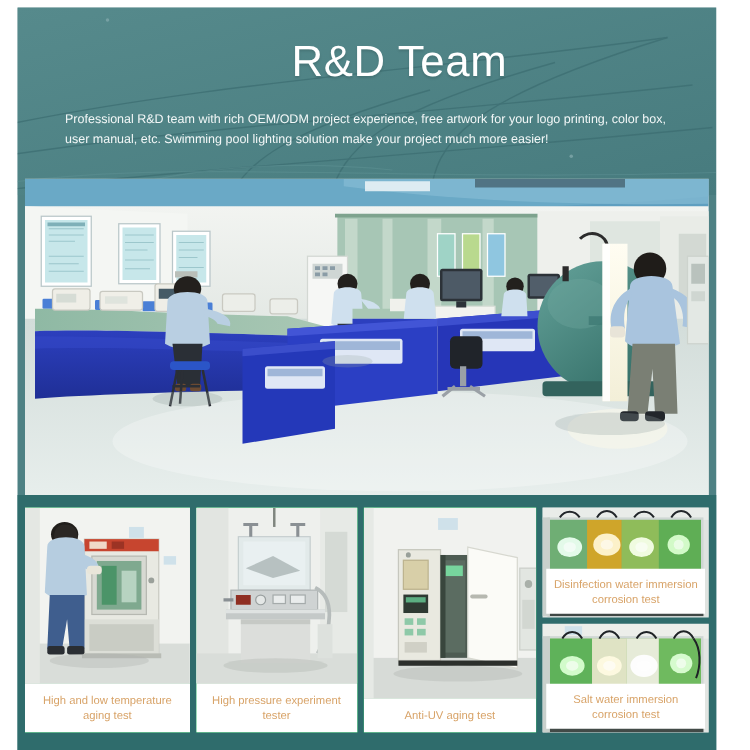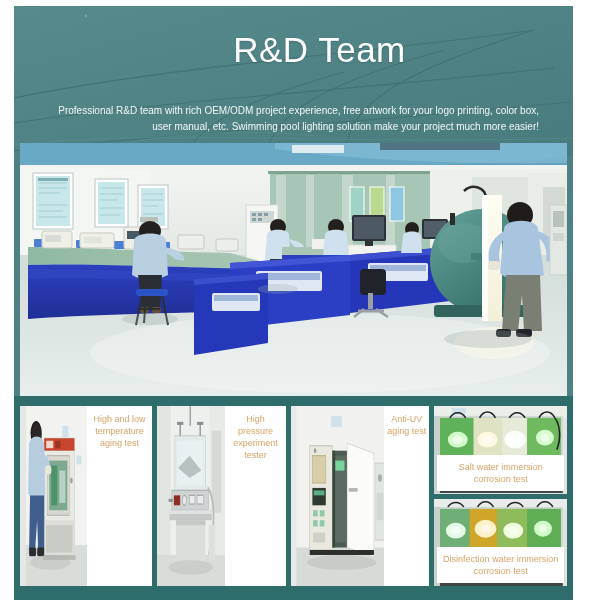--- a/index.html
+++ b/index.html
@@ -15,33 +15,33 @@
   .panel-deep{position:absolute;left:14px;top:396px;width:559px;height:204px;
               background:#2f6c6c;overflow:hidden;}
 
   
   .arcs{position:absolute;left:0;top:0;width:559px;height:150px;overflow:hidden;}
 
   
   .title{position:absolute;left:14px;top:30px;width:559px;text-align:center;
          color:#ffffff;font-size:35px;font-weight:normal;letter-spacing:.5px;
          text-shadow:0 1px 2px rgba(0,0,0,.13);margin-left:26px;}
-  .subtitle{position:absolute;left:52px;top:103px;width:487px;text-align:right;
+  .subtitle{position:absolute;left:52px;top:88px;width:487px;text-align:left;
             color:#f2f7f7;font-size:10px;line-height:16px;}
 
   
   .hero{position:absolute;left:20px;top:143px;width:547px;height:253px;
         overflow:hidden;background:#cfd8d6;}
   .hero svg{display:block;}
 
   
   .row{position:absolute;left:20px;top:406px;width:547px;height:180px;
        display:flex;gap:5px;}
   .col{position:relative;background:#22c55e;overflow:hidden;
-       display:flex;flex-direction:row;}
+       display:flex;flex-direction:column;}
   .col-a{width:133px;}
   .col-b{width:140px;}
   .col-c{width:130px;}
   .col-d{width:134px;display:flex;flex-direction:column;gap:5px;}
 
   .ph{position:relative;flex:1 1 auto;overflow:hidden;background:#eef1f0;}
   .ph svg{display:block;width:100%;height:100%;}
 
   .cap{background:#ffffff;color:#d8a368;font-size:9px;line-height:12px;
        text-align:center;padding:7px 3px 8px 3px;font-weight:normal;}
@@ -461,20 +461,60 @@
           <ellipse cx="76" cy="126" rx="52" ry="6" fill="#adb2ad" opacity=".35"></ellipse>
         </svg>
       </div>
       <div class="cap">Anti-UV aging test</div>
     </div>
 
     <div class="col-d">
 
       <div class="sub">
         <svg viewBox="0 0 134 88" preserveAspectRatio="none">
+          <rect width="134" height="88" fill="#dfe3e0"></rect>
+          <rect x="0" y="0" width="134" height="10" fill="#e9ece9"></rect>
+
+          <rect x="4" y="8" width="126" height="46" fill="#cfd7d4"></rect>
+
+          <rect x="6" y="10" width="122" height="40" fill="#7fae6c"></rect>
+          <rect x="6" y="10" width="30" height="40" fill="#6fae74"></rect>
+          <rect x="36" y="10" width="28" height="40" fill="#cfa52a"></rect>
+          <rect x="64" y="10" width="30" height="40" fill="#8fbc5a"></rect>
+          <rect x="94" y="10" width="34" height="40" fill="#5fae55"></rect>
+          <g opacity=".95">
+            <ellipse cx="22" cy="32" rx="10" ry="8" fill="#eafff0"></ellipse>
+            <ellipse cx="52" cy="30" rx="11" ry="9" fill="#fff6d2"></ellipse>
+            <ellipse cx="80" cy="32" rx="10" ry="8" fill="#f6ffe8"></ellipse>
+            <ellipse cx="110" cy="30" rx="9" ry="8" fill="#d9ffcf"></ellipse>
+          </g>
+          <g opacity=".55" fill="#ffffff">
+            <ellipse cx="22" cy="32" rx="5" ry="4"></ellipse>
+              <ellipse cx="52" cy="30" rx="5" ry="4"></ellipse>
+            <ellipse cx="80" cy="32" rx="5" ry="4"></ellipse>
+              <ellipse cx="110" cy="30" rx="4" ry="4"></ellipse>
+          </g>
+
+          <g stroke="#22262a" stroke-width="1.6" fill="none">
+            <path d="M14 8 C18 2 26 2 30 8"></path>
+            <path d="M44 8 C48 1 56 1 60 8"></path>
+            <path d="M74 8 C78 2 86 2 90 8"></path>
+            <path d="M104 8 C108 1 116 1 120 8"></path>
+          </g>
+
+          <rect x="4" y="50" width="126" height="5" fill="#9aa3a0"></rect>
+          <rect x="4" y="55" width="126" height="33" fill="#3f4745"></rect>
+          <rect x="4" y="55" width="126" height="4" fill="#575f5c"></rect>
+          <rect x="0" y="8" width="6" height="80" fill="#c9d0cc"></rect>
+        </svg>
+        <div class="cap-ov">Disinfection water immersion corrosion test</div>
+      </div>
+
+      <div class="sub">
+        <svg viewBox="0 0 134 88" preserveAspectRatio="none">
           <rect width="134" height="88" fill="#e2e5e2"></rect>
           <rect x="0" y="0" width="134" height="12" fill="#eceeea"></rect>
           <rect x="18" y="2" width="14" height="7" fill="#cfe1ea"></rect>
           <rect x="4" y="10" width="126" height="44" fill="#cfd7d4"></rect>
           <rect x="6" y="12" width="122" height="38" fill="#9fc47f"></rect>
           <rect x="6" y="12" width="34" height="38" fill="#5fb25a"></rect>
           <rect x="40" y="12" width="28" height="38" fill="#dfe3c4"></rect>
           <rect x="68" y="12" width="26" height="38" fill="#e6ebd8"></rect>
           <rect x="94" y="12" width="34" height="38" fill="#6fba5f"></rect>
           <g opacity=".95">
@@ -497,56 +537,16 @@
             <path d="M122 12 C128 20 128 34 124 44"></path>
           </g>
           <rect x="4" y="50" width="126" height="5" fill="#99a29f"></rect>
           <rect x="4" y="55" width="126" height="33" fill="#424a47"></rect>
           <rect x="4" y="55" width="126" height="4" fill="#5a625f"></rect>
           <rect x="0" y="10" width="6" height="78" fill="#c9d0cc"></rect>
         </svg>
         <div class="cap-ov">Salt water immersion corrosion test</div>
       </div>
 
-      <div class="sub">
-        <svg viewBox="0 0 134 88" preserveAspectRatio="none">
-          <rect width="134" height="88" fill="#dfe3e0"></rect>
-          <rect x="0" y="0" width="134" height="10" fill="#e9ece9"></rect>
-
-          <rect x="4" y="8" width="126" height="46" fill="#cfd7d4"></rect>
-
-          <rect x="6" y="10" width="122" height="40" fill="#7fae6c"></rect>
-          <rect x="6" y="10" width="30" height="40" fill="#6fae74"></rect>
-          <rect x="36" y="10" width="28" height="40" fill="#cfa52a"></rect>
-          <rect x="64" y="10" width="30" height="40" fill="#8fbc5a"></rect>
-          <rect x="94" y="10" width="34" height="40" fill="#5fae55"></rect>
-          <g opacity=".95">
-            <ellipse cx="22" cy="32" rx="10" ry="8" fill="#eafff0"></ellipse>
-            <ellipse cx="52" cy="30" rx="11" ry="9" fill="#fff6d2"></ellipse>
-            <ellipse cx="80" cy="32" rx="10" ry="8" fill="#f6ffe8"></ellipse>
-            <ellipse cx="110" cy="30" rx="9" ry="8" fill="#d9ffcf"></ellipse>
-          </g>
-          <g opacity=".55" fill="#ffffff">
-            <ellipse cx="22" cy="32" rx="5" ry="4"></ellipse>
-              <ellipse cx="52" cy="30" rx="5" ry="4"></ellipse>
-            <ellipse cx="80" cy="32" rx="5" ry="4"></ellipse>
-              <ellipse cx="110" cy="30" rx="4" ry="4"></ellipse>
-          </g>
-
-          <g stroke="#22262a" stroke-width="1.6" fill="none">
-            <path d="M14 8 C18 2 26 2 30 8"></path>
-            <path d="M44 8 C48 1 56 1 60 8"></path>
-            <path d="M74 8 C78 2 86 2 90 8"></path>
-            <path d="M104 8 C108 1 116 1 120 8"></path>
-          </g>
-
-          <rect x="4" y="50" width="126" height="5" fill="#9aa3a0"></rect>
-          <rect x="4" y="55" width="126" height="33" fill="#3f4745"></rect>
-          <rect x="4" y="55" width="126" height="4" fill="#575f5c"></rect>
-          <rect x="0" y="8" width="6" height="80" fill="#c9d0cc"></rect>
-        </svg>
-        <div class="cap-ov">Disinfection water immersion corrosion test</div>
-      </div>
-
     </div>
   </div>
 
 </div>
 
 </body></html>

